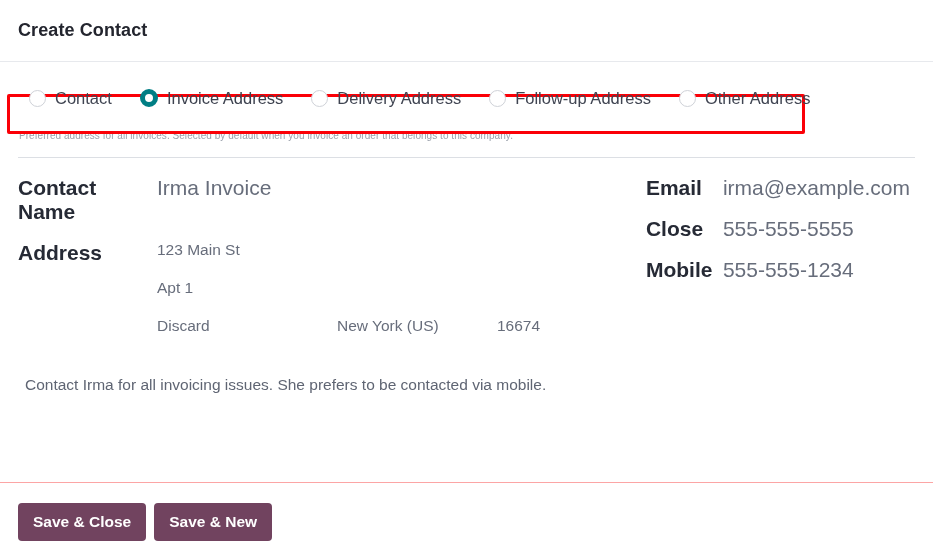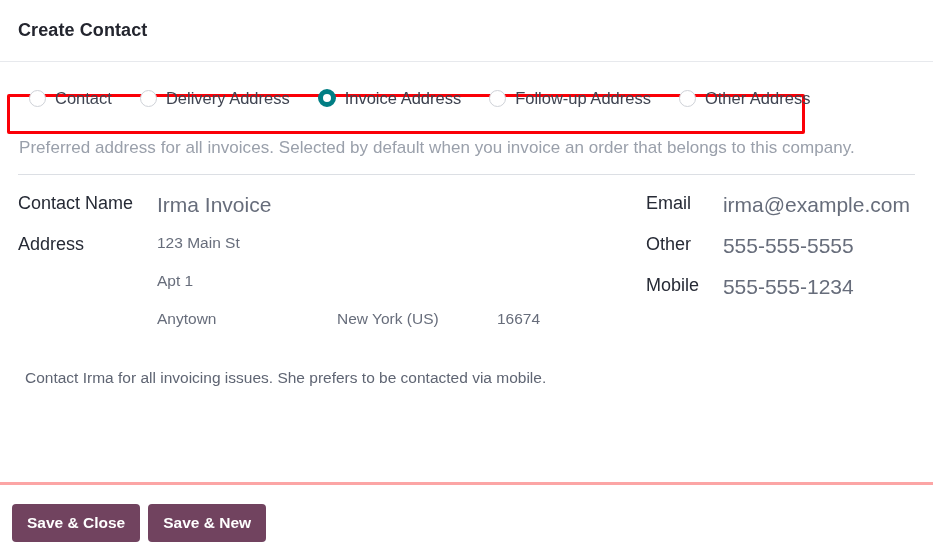--- a/index.html
+++ b/index.html
@@ -87,23 +87,23 @@
     height: 18px;
   }
   .radio-label {
     font-size: 16.5px;
     color: #404552;
     white-space: nowrap;
   }
   .radio-opt.selected .radio-label { color: #3d424f; }
 
   .help-text {
-    margin-top: 20px;
+    margin-top: 12px;
     padding-left: 1px;
-    font-size: 17px;
+    font-size: 10px;
     color: #9aa0ab;
     letter-spacing: 0.05px;
   }
 
   .divider {
     margin-top: 16px;
     height: 1px;
     background: #dcdfe4;
   }
 
@@ -114,22 +114,22 @@
   }
   .col-left  { width: 630px; }
   .col-right { width: 270px; }
 
   .field-row {
     display: flex;
     align-items: flex-start;
     margin-bottom: 17px;
   }
   .f-label {
-    font-size: 18px;
-    font-weight: normal;
+    font-size: 21px;
+    font-weight: bold;
     color: #262a35;
     flex: 0 0 auto;
   }
   .col-left .f-label  { width: 139px; }
   .col-right .f-label { width: 77px; }
   .f-value {
     font-size: 21px;
     color: #676d7b;
   }
 
@@ -153,22 +153,22 @@
     color: #5f6573;
   }
 
   
   .dialog-footer {
     position: absolute;
     left: 0;
     right: 0;
     bottom: 0;
     height: 78px;
-    border-top: 3px solid #fca5a5;
-    padding: 0 12px;
+    border-top: 1px solid #fca5a5;
+    padding: 0 18px;
     display: flex;
     align-items: center;
     gap: 8px;
   }
   .btn {
     font-family: "Liberation Sans", sans-serif;
     font-size: 15.5px;
     font-weight: bold;
     border: none;
     border-radius: 4px;
@@ -198,28 +198,28 @@
 
     <div class="radio-outline"></div>
 
     <div class="radio-row">
 
       <div class="radio-opt">
         <span class="radio-mark"></span>
         <span class="radio-label">Contact</span>
       </div>
 
+      <div class="radio-opt selected">
+        <span class="radio-mark"></span>
+        <span class="radio-label">Invoice Address</span>
+      </div>
+
       <div class="radio-opt">
         <span class="radio-mark"></span>
         <span class="radio-label">Delivery Address</span>
-      </div>
-
-      <div class="radio-opt selected">
-        <span class="radio-mark"></span>
-        <span class="radio-label">Invoice Address</span>
       </div>
 
       <div class="radio-opt">
         <span class="radio-mark"></span>
         <span class="radio-label">Follow-up Address</span>
       </div>
 
       <div class="radio-opt">
         <span class="radio-mark"></span>
         <span class="radio-label">Other Address</span>
@@ -243,38 +243,38 @@
         <div class="field-row">
           <span class="f-label">Address</span>
           <div class="address-block">
             <div class="addr-line">
               <span>123 Main St</span>
             </div>
             <div class="addr-line">
               <span>Apt 1</span>
             </div>
             <div class="addr-line">
-              <span class="addr-city">Anytown</span>
+              <span class="addr-city">Discard</span>
               <span class="addr-state">New York (US)</span>
               <span class="addr-zip">16674</span>
             </div>
           </div>
         </div>
 
       </div>
 
       <div class="col-right">
 
         <div class="field-row">
           <span class="f-label">Email</span>
           <span class="f-value">irma@example.com</span>
         </div>
 
         <div class="field-row">
-          <span class="f-label">Other</span>
+          <span class="f-label">Close</span>
           <span class="f-value">555-555-5555</span>
         </div>
 
         <div class="field-row">
           <span class="f-label">Mobile</span>
           <span class="f-value">555-555-1234</span>
         </div>
 
       </div>
 

